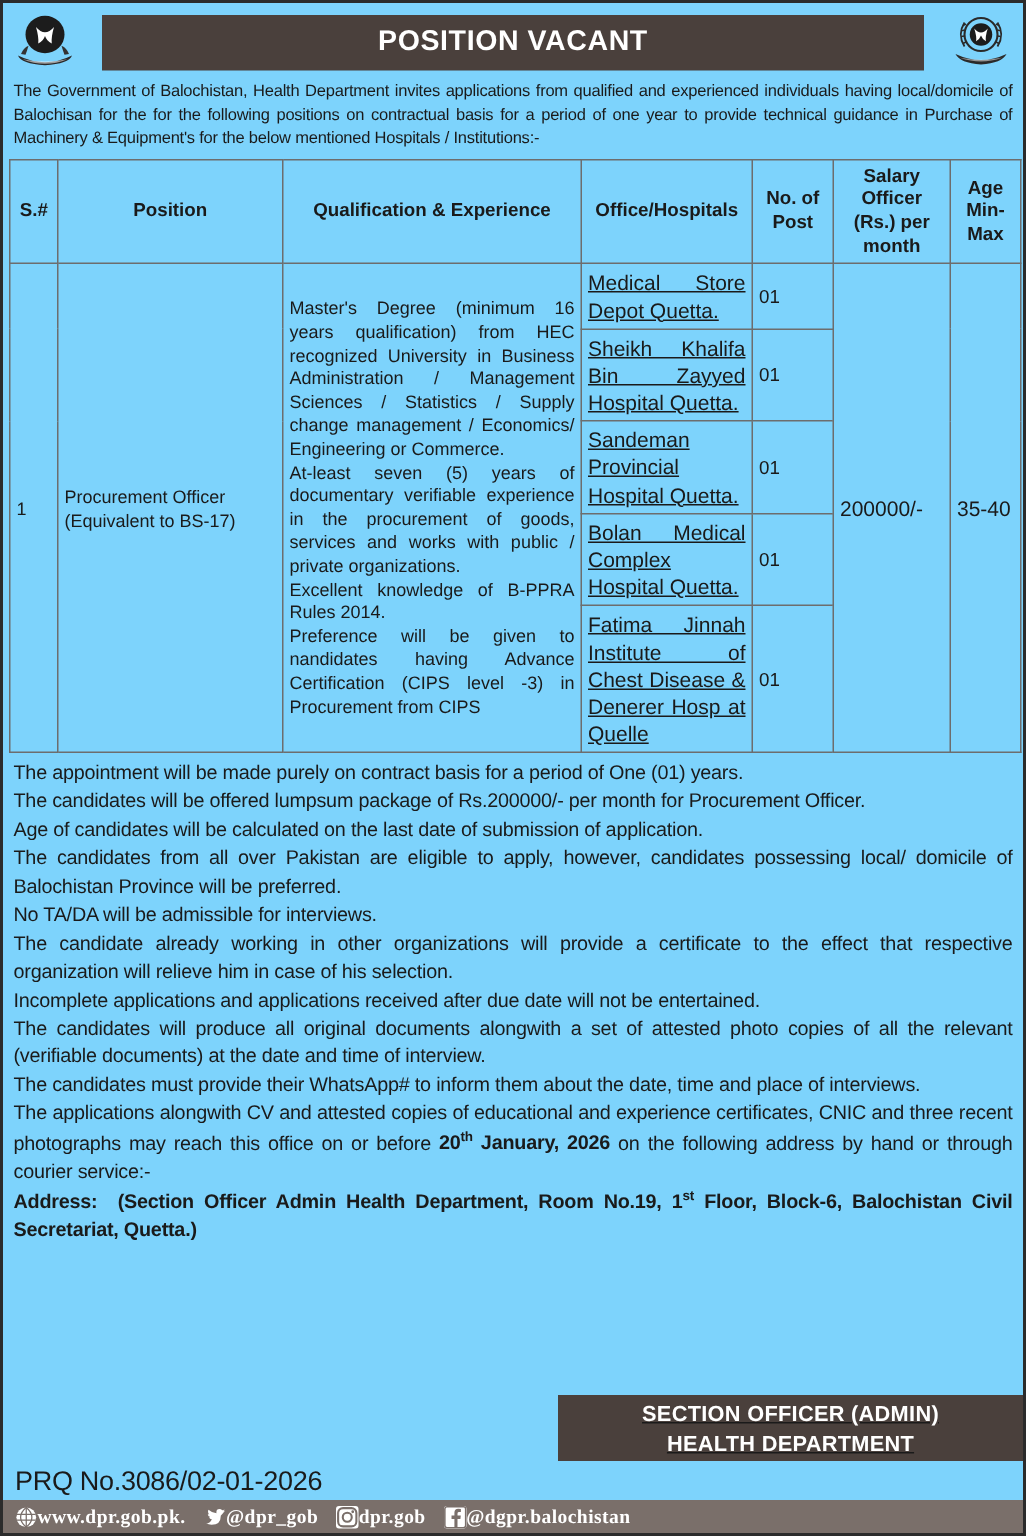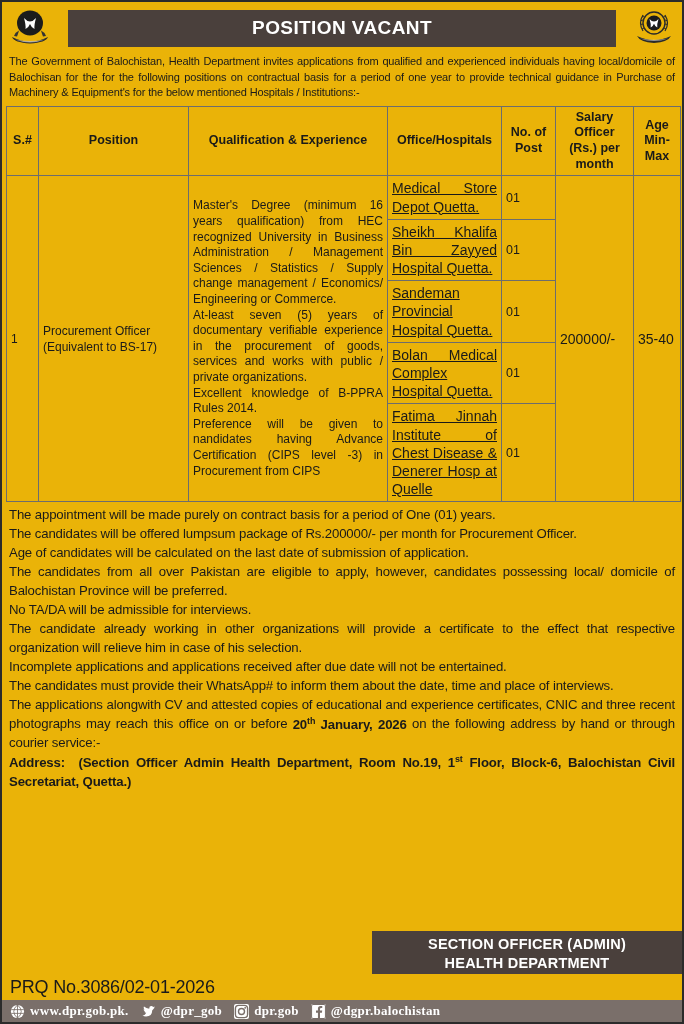--- a/index.html
+++ b/index.html
@@ -13,21 +13,21 @@
     font-family: "Liberation Sans", sans-serif;
     color: #1a1a1a;
     overflow: hidden;
   }
   .page {
     position: relative;
     width: 684px;
     height: 1024px;
     box-sizing: border-box;
     border: 2px solid #2b2b2b;
-    background: #eab308;
+    background: #7dd3fc;
     display: flex;
     flex-direction: column;
   }
 
   
   .header {
     display: flex;
     align-items: center;
     padding: 4px 6px 2px 6px;
     gap: 6px;
@@ -126,22 +126,23 @@
     text-align: justify;
     margin-top: 1px;
   }
   sup { font-size: 0.68em; vertical-align: super; }
   b.date { font-weight: bold; }
 
   
   .sig-row {
     margin-top: auto;
     display: flex;
-    align-items: flex-end;
+    align-items: center;
     height: 44px;
+    text-decoration: underline;
   }
   .sig-left { flex: 1 1 auto; }
   .sig-box {
     flex: 0 0 310px;
     background: #4a403c;
     color: #ffffff;
     text-align: center;
     font-weight: bold;
     font-size: 14.5px;
     line-height: 1.35;
@@ -170,21 +171,21 @@
     align-items: center;
     justify-content: flex-start;
     gap: 12px;
     height: 22px;
     padding: 0 8px;
     font-family: "Liberation Serif", serif;
     font-size: 13px;
     font-weight: bold;
     letter-spacing: 0.3px;
   }
-  .social .item { display: flex; align-items: center; gap: 5px; }
+  .social .item { display: flex; align-items: center; }
   .social .gi {
     width: 15px; height: 15px;
     display: inline-flex; align-items: center; justify-content: center;
     flex: 0 0 auto;
   }
   .social .gi svg { display:block; width: 100%; height: 100%; }
   .ico-box {
     background: #ffffff;
     border-radius: 2px;
   }
@@ -297,20 +298,21 @@
   </div>
 
   <div class="conditions">
     <p class="nowrapjust">The appointment will be made purely on contract basis for a period of One (01) years.</p>
     <p class="nowrapjust">The candidates will be offered lumpsum package of Rs.200000/- per month for Procurement Officer.</p>
     <p class="nowrapjust">Age of candidates will be calculated on the last date of submission of application.</p>
     <p>The candidates from all over Pakistan are eligible to apply, however, candidates possessing local/ domicile of Balochistan Province will be preferred.</p>
     <p class="nowrapjust">No TA/DA will be admissible for interviews.</p>
     <p>The candidate already working in other organizations will provide a certificate to the effect that respective organization will relieve him in case of his selection.</p>
     <p class="nowrapjust">Incomplete applications and applications received after due date will not be entertained.</p>
+    <p>The candidates will produce all original documents alongwith a set of attested photo copies of all the relevant (verifiable documents) at the date and time of interview.</p>
     <p>The candidates must provide their WhatsApp# to inform them about the date, time and place of interviews.</p>
 
     <p><span>The applications alongwith CV and attested copies of educational and experience certificates, CNIC and three recent photographs may reach this office on or before </span><b class="date"><span>20</span><sup>th</sup><span> January, 2026</span></b><span> on the following address by hand or through courier service:-</span></p>
 
     <p class="addr"><span>Address:</span>&nbsp;&nbsp;<span>(Section Officer Admin Health Department, Room No.19, 1</span><sup>st</sup><span> Floor, Block-6,</span>
       <span>Balochistan Civil Secretariat, Quetta.)</span></p>
   </div>
 
   <div class="sig-row">
     <div class="sig-left"></div>

